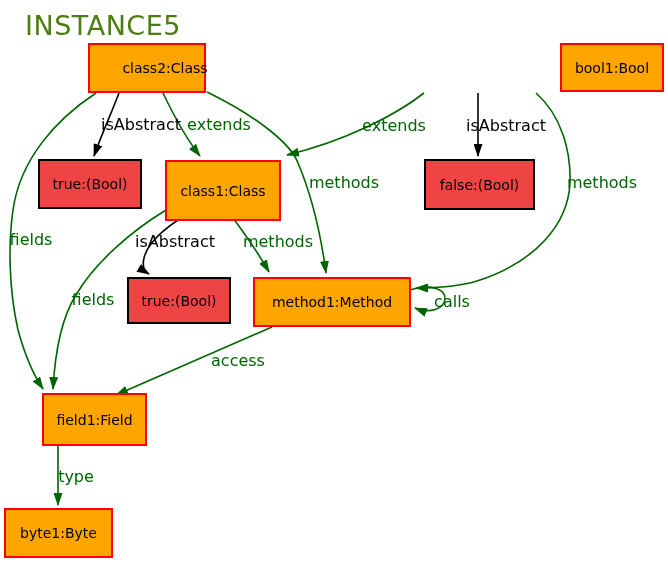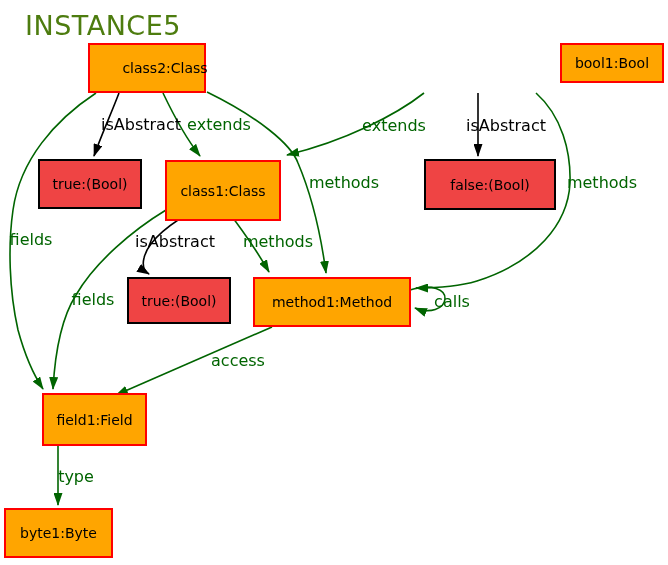--- a/index.html
+++ b/index.html
@@ -72,24 +72,24 @@
 
       <path d="M410,290 C432,283 446,290 445,299 C444,309 430,314 415,308" stroke="#006400" marker-end="url(#ah-green)"></path>
 
       <path d="M58,446 L58,505" stroke="#006400" marker-end="url(#ah-green)"></path>
     </g>
   </svg>
 
   <div class="diagram-title">INSTANCE5</div>
 
   <div class="node orange" style="left:88px;top:43px;width:118px;height:50px;padding-left:36px;">class2:Class</div>
-  <div class="node orange" style="left:560px;top:43px;width:104px;height:40px;">bool1:Bool</div>
+  <div class="node orange" style="left:560px;top:43px;width:104px;height:49px;">bool1:Bool</div>
   <div class="node gray" style="left:38px;top:159px;width:104px;height:50px;">true:(Bool)</div>
   <div class="node orange" style="left:165px;top:160px;width:116px;height:61px;">class1:Class</div>
-  <div class="node gray" style="left:424px;top:159px;width:132px;height:51px;">false:(Bool)</div>
+  <div class="node gray" style="left:424px;top:159px;width:111px;height:51px;">false:(Bool)</div>
   <div class="node gray" style="left:127px;top:277px;width:104px;height:47px;">true:(Bool)</div>
   <div class="node orange" style="left:253px;top:277px;width:158px;height:50px;">method1:Method</div>
   <div class="node orange" style="left:6px;top:393px;width:105px;height:53px;margin-left:36px;">field1:Field</div>
   <div class="node orange" style="left:4px;top:508px;width:109px;height:50px;">byte1:Byte</div>
 
   <span class="edge-label black" style="left:141px;top:124px;">isAbstract</span>
   <span class="edge-label green" style="left:219px;top:124px;">extends</span>
   <span class="edge-label green" style="left:394px;top:125px;">extends</span>
   <span class="edge-label black" style="left:506px;top:125px;">isAbstract</span>
   <span class="edge-label green" style="left:344px;top:182px;">methods</span>

